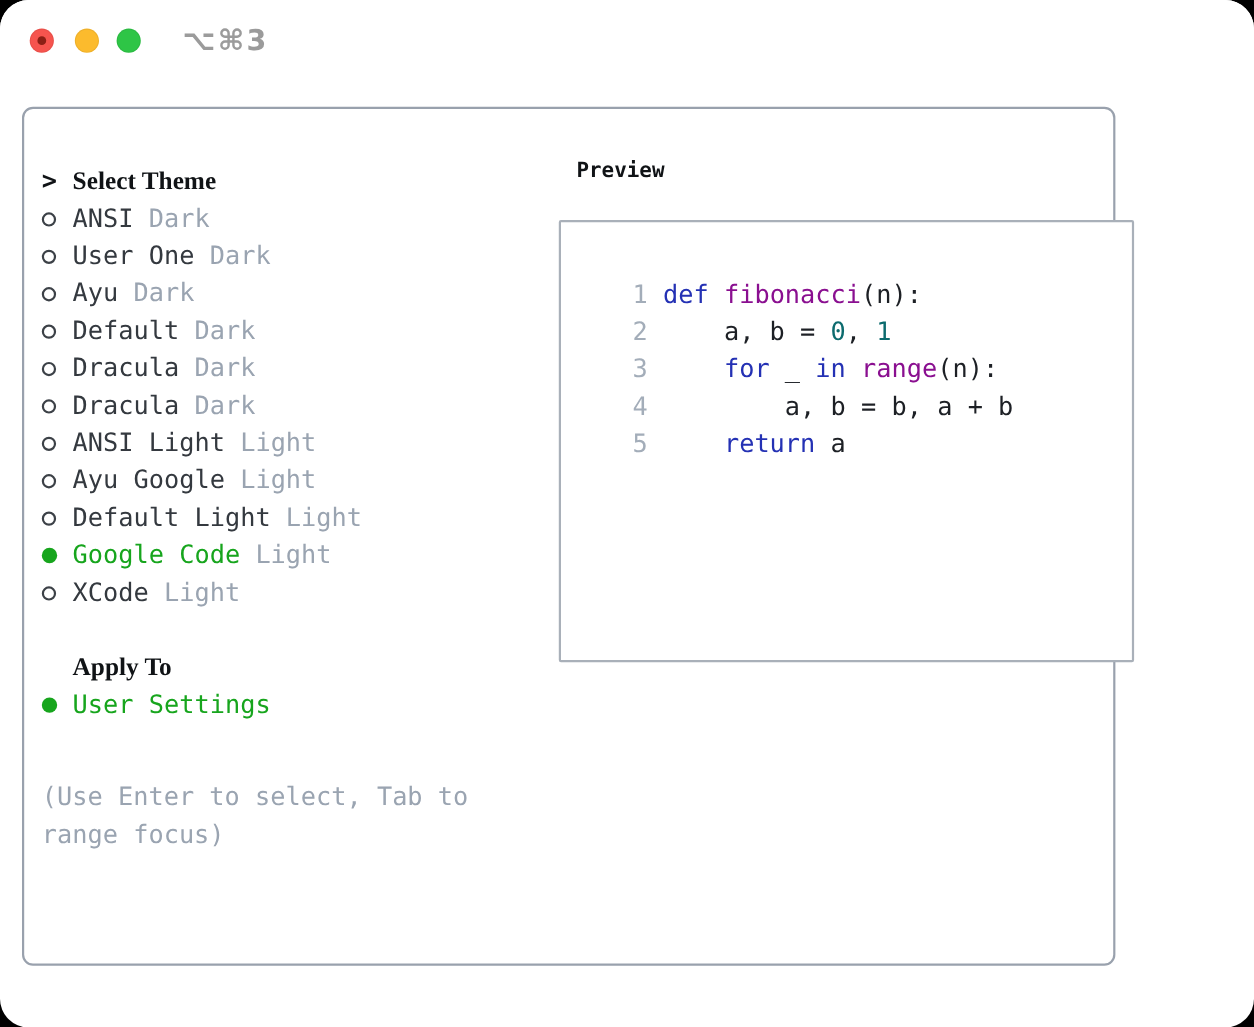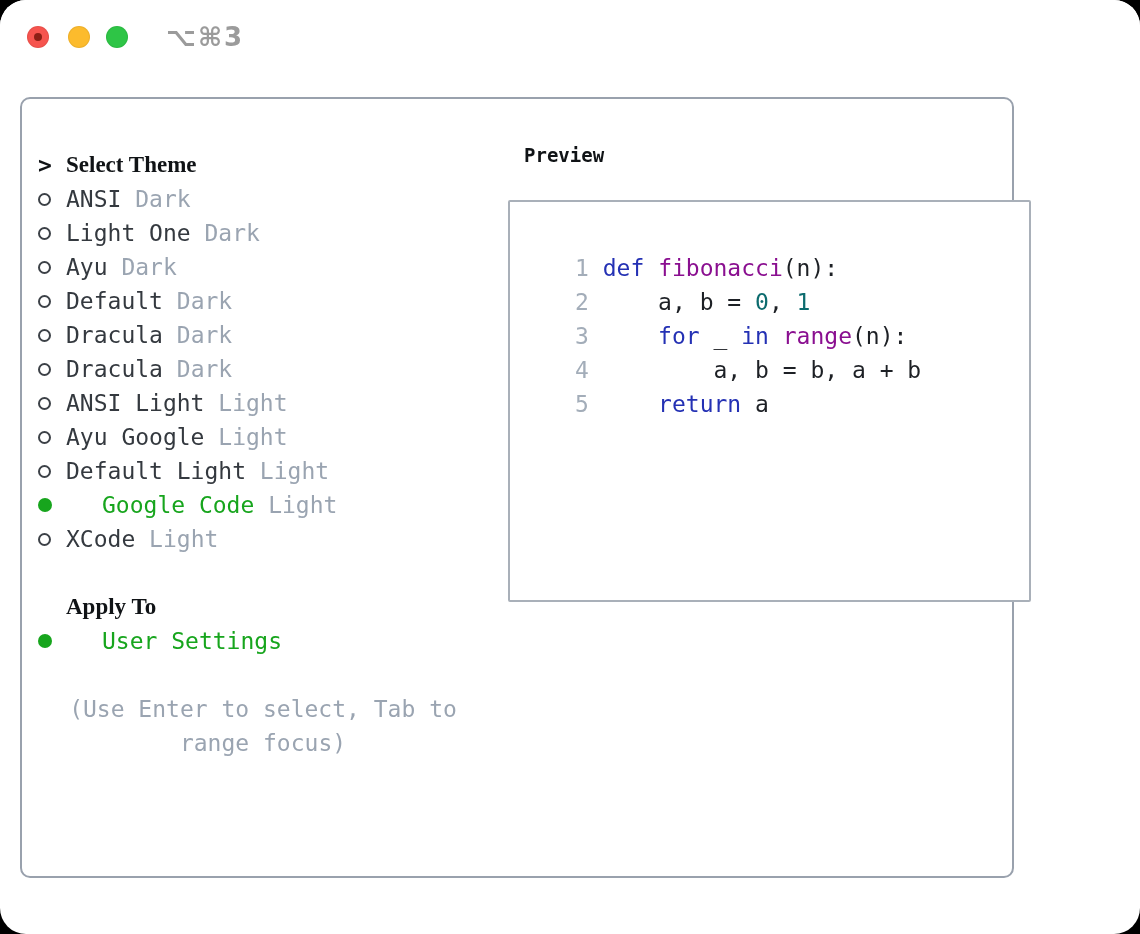--- a/index.html
+++ b/index.html
@@ -30,24 +30,24 @@
   
   .leftcol{position:absolute;left:16px;top:49px;width:450px;}
   .row{height:34px;display:flex;align-items:center;font-size:23px;white-space:pre;}
   .marker{width:28px;display:inline-flex;align-items:center;flex:0 0 28px;}
   .prompt{width:28px;flex:0 0 28px;font-weight:bold;color:var(--heading);}
   .heading{font-weight:bold;color:var(--heading);font-family:Liberation Serif, serif;}
   .radio{width:13px;height:13px;box-sizing:border-box;border:2px solid #3c4147;
       border-radius:50%;}
   .radio.selected{width:14px;height:14px;border:none;background:var(--accent);}
   .tname{color:var(--name);}
-  .tname.sel{color:var(--accent);margin-left:36px;}
+  .tname.sel{color:var(--accent);}
   .variant{color:var(--muted);}
   .applyblock{margin-top:34px;}
-  .helpblock{margin-top:34px;text-align:center;}
+  .helpblock{margin-top:50px;}
   .help{color:var(--muted);font-size:23px;line-height:34px;white-space:pre;}
   
   .preview-heading{position:absolute;left:478px;top:39px;height:34px;
       display:flex;align-items:center;font-size:19px;font-weight:bold;color:var(--heading);margin-left:24px;}
   .preview-box{position:absolute;left:486px;top:101px;width:474px;height:398px;
       border:2px solid var(--previewBorder);border-radius:2px;background:#fff;padding-left:45px;}
   .codewrap{padding:49px 0 0 20px;}
   .cline{height:34px;font-size:23px;line-height:34px;white-space:pre;}
   .blankline{height:34px;}
   .lineno{color:var(--lineno);}
@@ -71,21 +71,21 @@
   <div class="panel">
 
     <div class="leftcol">
       <div class="row">
         <span class="prompt">&gt;</span>
         <span class="heading">Select Theme</span>
       </div>
 
       <div id="theme-list">
           <div class="row"><span class="marker"><span class="radio"></span></span><span class="tlabel"><span class="tname">ANSI</span><span class="variant"> Dark</span></span></div>
-          <div class="row"><span class="marker"><span class="radio"></span></span><span class="tlabel"><span class="tname">Light One</span><span class="variant"> Dark</span></span></div>
+          <div class="row"><span class="marker"><span class="radio"></span></span><span class="tlabel"><span class="tname">User One</span><span class="variant"> Dark</span></span></div>
           <div class="row"><span class="marker"><span class="radio"></span></span><span class="tlabel"><span class="tname">Ayu</span><span class="variant"> Dark</span></span></div>
           <div class="row"><span class="marker"><span class="radio"></span></span><span class="tlabel"><span class="tname">Default</span><span class="variant"> Dark</span></span></div>
           <div class="row"><span class="marker"><span class="radio"></span></span><span class="tlabel"><span class="tname">Dracula</span><span class="variant"> Dark</span></span></div>
           <div class="row"><span class="marker"><span class="radio"></span></span><span class="tlabel"><span class="tname">Dracula</span><span class="variant"> Dark</span></span></div>
           <div class="row"><span class="marker"><span class="radio"></span></span><span class="tlabel"><span class="tname">ANSI Light</span><span class="variant"> Light</span></span></div>
           <div class="row"><span class="marker"><span class="radio"></span></span><span class="tlabel"><span class="tname">Ayu Google</span><span class="variant"> Light</span></span></div>
           <div class="row"><span class="marker"><span class="radio"></span></span><span class="tlabel"><span class="tname">Default Light</span><span class="variant"> Light</span></span></div>
           <div class="row"><span class="marker"><span class="radio selected"></span></span><span class="tlabel"><span class="tname sel">Google Code</span><span class="variant"> Light</span></span></div>
           <div class="row"><span class="marker"><span class="radio"></span></span><span class="tlabel"><span class="tname">XCode</span><span class="variant"> Light</span></span></div>
         </div>

